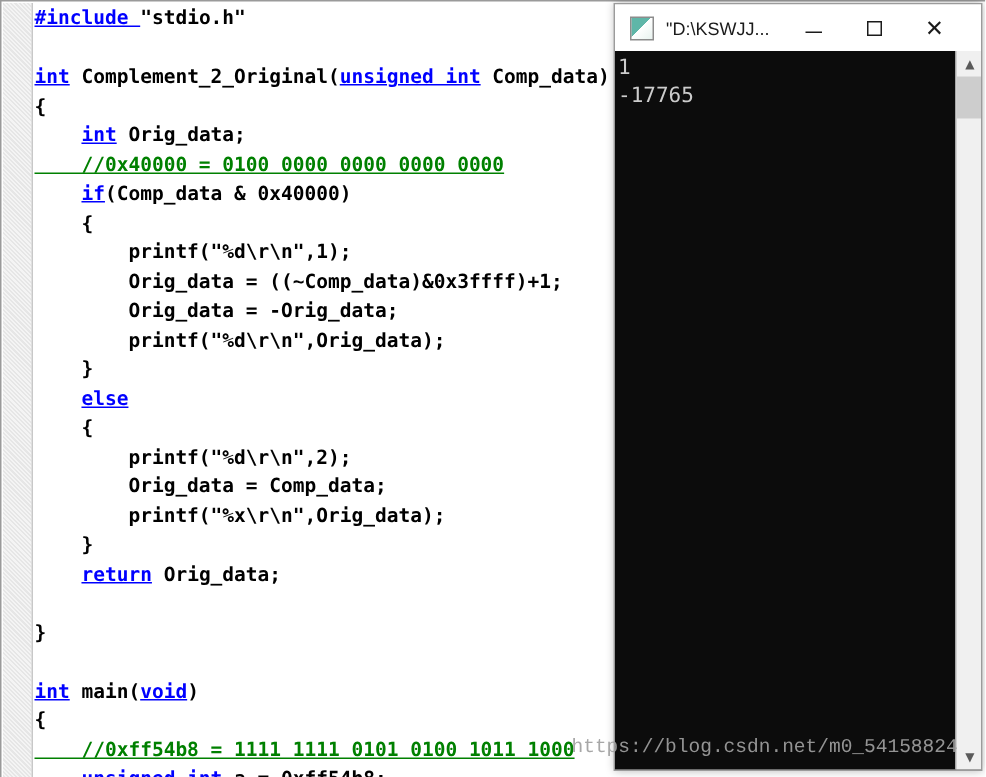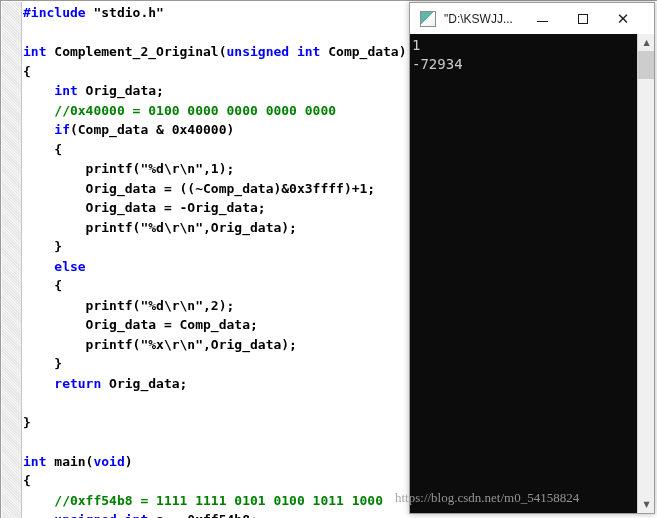--- a/index.html
+++ b/index.html
@@ -45,22 +45,22 @@
     height: 514px;
     font-family: "DejaVu Sans Mono", "Liberation Mono", monospace;
     font-size: 13px;
     font-weight: bold;
     line-height: 19.5px;
     white-space: pre;
     color: #000000;
     letter-spacing: 0px;
   }
   .ln { height: 19.5px; }
-  .kw  { color: #0000ff; }
-  .cm  { color: #008000; }
+  .kw  { color: #0000ff; text-decoration: underline; }
+  .cm  { color: #008000; text-decoration: underline; }
   .pl  { color: #000000; }
 
   
   #console-window {
     position: absolute;
     left: 409px;
     top: 2px;
     width: 246px;
     height: 512px;
     background: #ffffff;
@@ -182,23 +182,23 @@
     top: 17px;
     left: 0;
     width: 17px;
     height: 28px;
     background: #cdcdcd;
   }
 
   
   #watermark {
     position: absolute;
-    left: 395px;
+    left: 381px;
     top: 490px;
-    font-family: Liberation Serif, serif;
+    font-family: Liberation Mono, monospace;
     font-size: 13px;
     color: rgba(160,160,160,0.92);
     white-space: nowrap;
     pointer-events: none;
   }
 </style>
 </head>
 <body>
 
 <div id="screen">
@@ -218,21 +218,21 @@
       </div>
       <div class="win-btn" id="btn-max">
         <span class="glyph-max"></span>
       </div>
       <div class="win-btn" id="btn-close">
         <span class="glyph-close">✕</span>
       </div>
     </div>
 
     <div id="console-body">
-      <div id="console-text"><div>1</div><div>-72934</div></div>
+      <div id="console-text"><div>1</div><div>-17765</div></div>
 
       <div id="console-scroll">
         <div class="sb-arrow" id="sb-arrow-up">▲</div>
         <div id="sb-thumb"></div>
         <div class="sb-arrow" id="sb-arrow-down">▼</div>
       </div>
     </div>
 
   </div>
 

